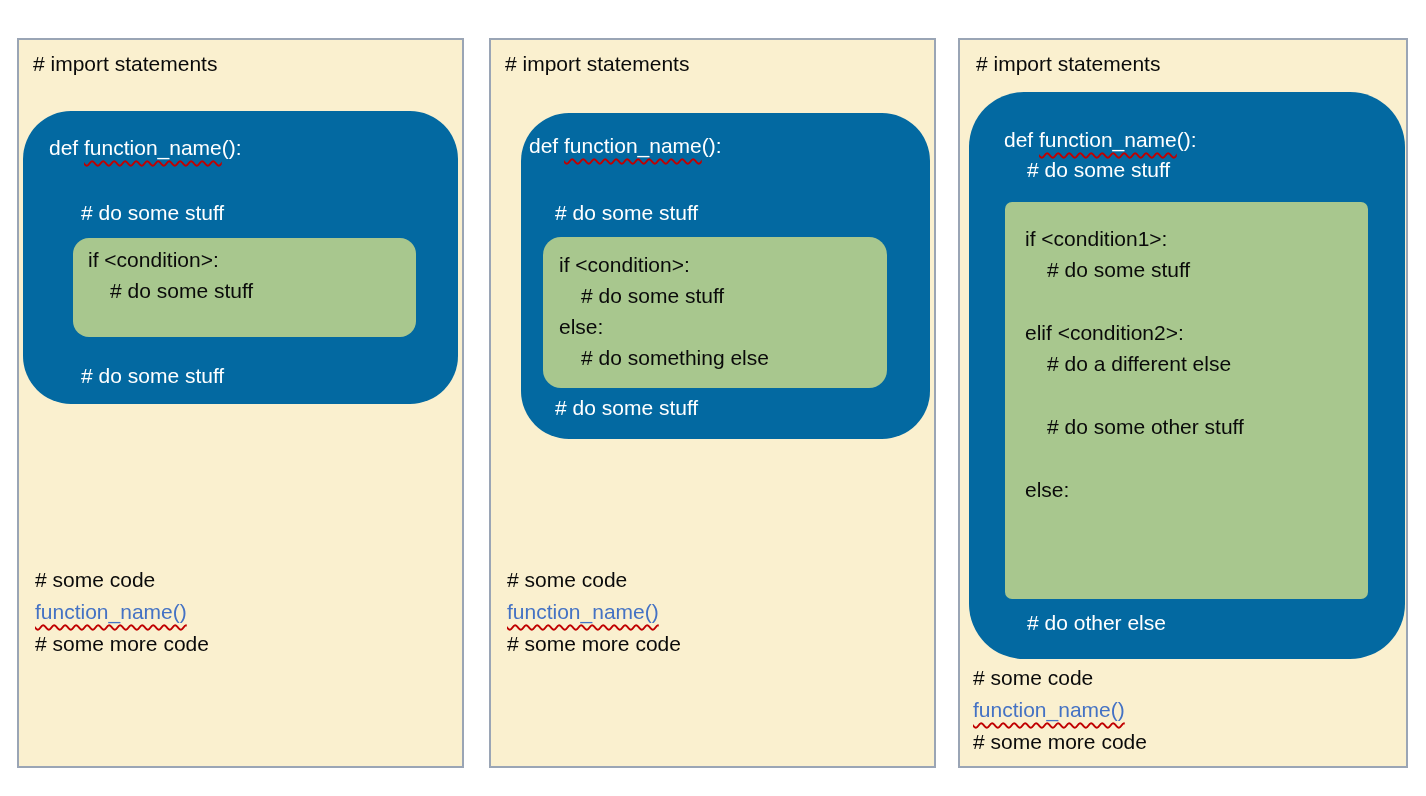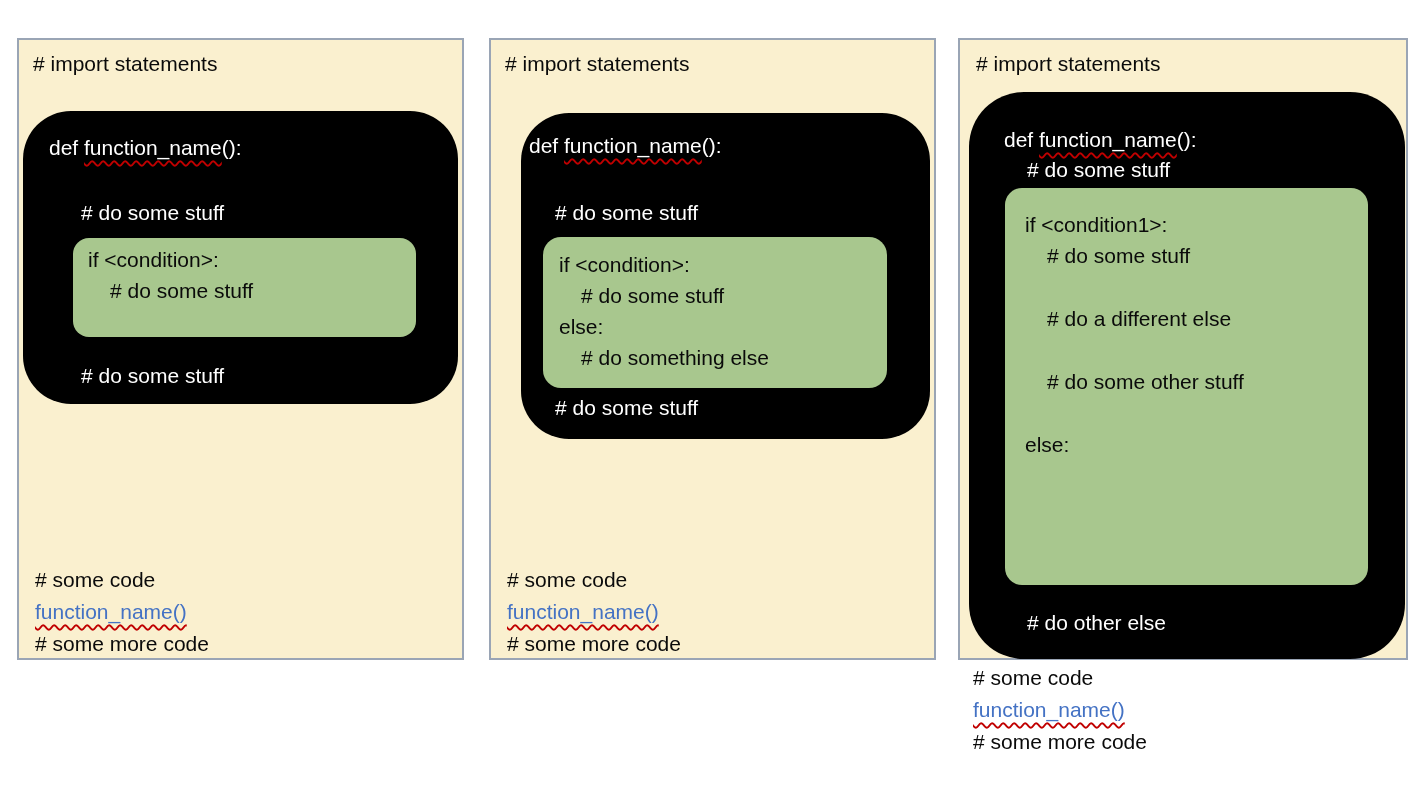--- a/index.html
+++ b/index.html
@@ -6,42 +6,42 @@
   html, body {
     width: 1426px; height: 796px;
     background: #ffffff;
     font-family: "Liberation Sans", sans-serif;
     position: relative;
     overflow: hidden;
   }
   .panel {
     position: absolute;
     top: 38px;
-    height: 622px;
+    height: 730px;
     width: 447px;
     background: #FAF0CF;
     border: 2px solid #9AA5B5;
   }
   #p1 { left: 17px; }
   #p2 { left: 489px; }
   #p3 { left: 958px; width: 450px; }
 
   .code-line {
     font-size: 21px;
     line-height: 31px;
     color: #0a0a0a;
     white-space: nowrap;
   }
   .import-line { position: absolute; left: 14px; top: 8px; }
   #p3 .import-line { left: 16px; }
 
   
   .fn-box {
     position: absolute;
-    background: #000000;
+    background: #0369a1;
   }
   .fn-box .code-line { color: #ffffff; }
   #p1 .fn-box { left: 4px;  top: 71px; width: 435px; height: 293px; border-radius: 48px; }
   #p2 .fn-box { left: 30px; top: 73px; width: 409px; height: 326px; border-radius: 48px; }
   #p3 .fn-box { left: 9px;  top: 52px; width: 436px; height: 567px; border-radius: 55px; }
 
   .def-line { position: absolute; }
   #p1 .def-line { left: 26px; top: 21px; }
   #p2 .def-line { left: 8px;  top: 17px; }
   #p3 .def-line { left: 35px; top: 32px; }
@@ -52,21 +52,21 @@
   #p3 .before-comment { left: 58px; top: 62px; }
 
   
   .cond-box {
     position: absolute;
     background: #A8C78E;
     color: #0a0a0a;
   }
   #p1 .cond-box { left: 50px; top: 127px; width: 343px; height: 99px;  border-radius: 16px; padding: 6px 0 0 15px; }
   #p2 .cond-box { left: 22px; top: 124px; width: 344px; height: 151px; border-radius: 18px; padding: 12px 0 0 16px; }
-  #p3 .cond-box { left: 36px; top: 96px; width: 363px; height: 397px; border-radius: 17px; padding: 21px 0 0 20px; }
+  #p3 .cond-box { left: 36px; top: 110px; width: 363px; height: 397px; border-radius: 7px; padding: 21px 0 0 20px; }
   .cond-box .code-line { color: #0a0a0a; }
   .cond-group .body { margin-left: 22px; }
   #p3 .cond-group { margin-bottom: 32px; }
   #p3 .cond-group:last-child { margin-bottom: 0; }
 
   .after-comment { position: absolute; }
   #p1 .after-comment { left: 58px; top: 249px; }
   #p2 .after-comment { left: 34px; top: 279px; }
   #p3 .after-comment { left: 58px; top: 515px; }
 
@@ -141,20 +141,21 @@
   <div class="code-line import-line"># import statements</div>
   <div class="fn-box">
     <div class="code-line def-line"><span>def </span><span class="squiggle">function_name</span><span>():</span></div>
     <div class="code-line before-comment"># do some stuff</div>
     <div class="cond-box">
       <div class="cond-group">
         <div class="code-line head">if &lt;condition1&gt;:</div>
         <div class="code-line body"># do some stuff</div>
       </div>
       <div class="cond-group">
+        <div class="code-line head">elif &lt;condition2&gt;:</div>
         <div class="code-line body"># do a different else</div>
       </div>
       <div class="cond-group">
         <div class="code-line body"># do some other stuff</div>
       </div>
       <div class="cond-group">
         <div class="code-line head">else:</div>
       </div>
     </div>
     <div class="code-line after-comment"># do other else</div>

